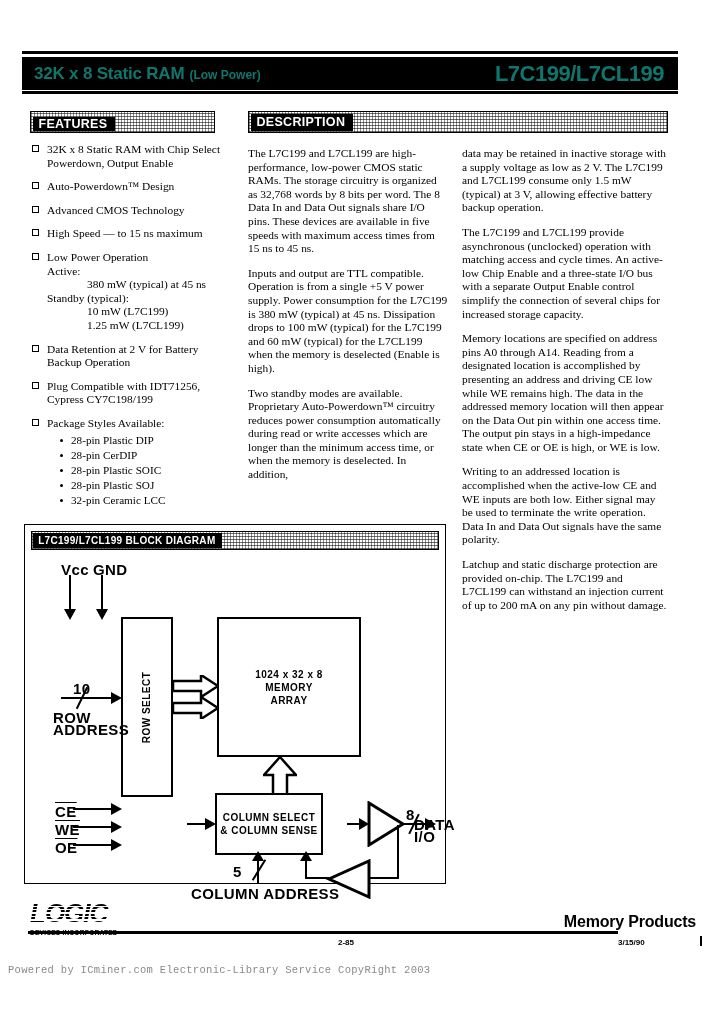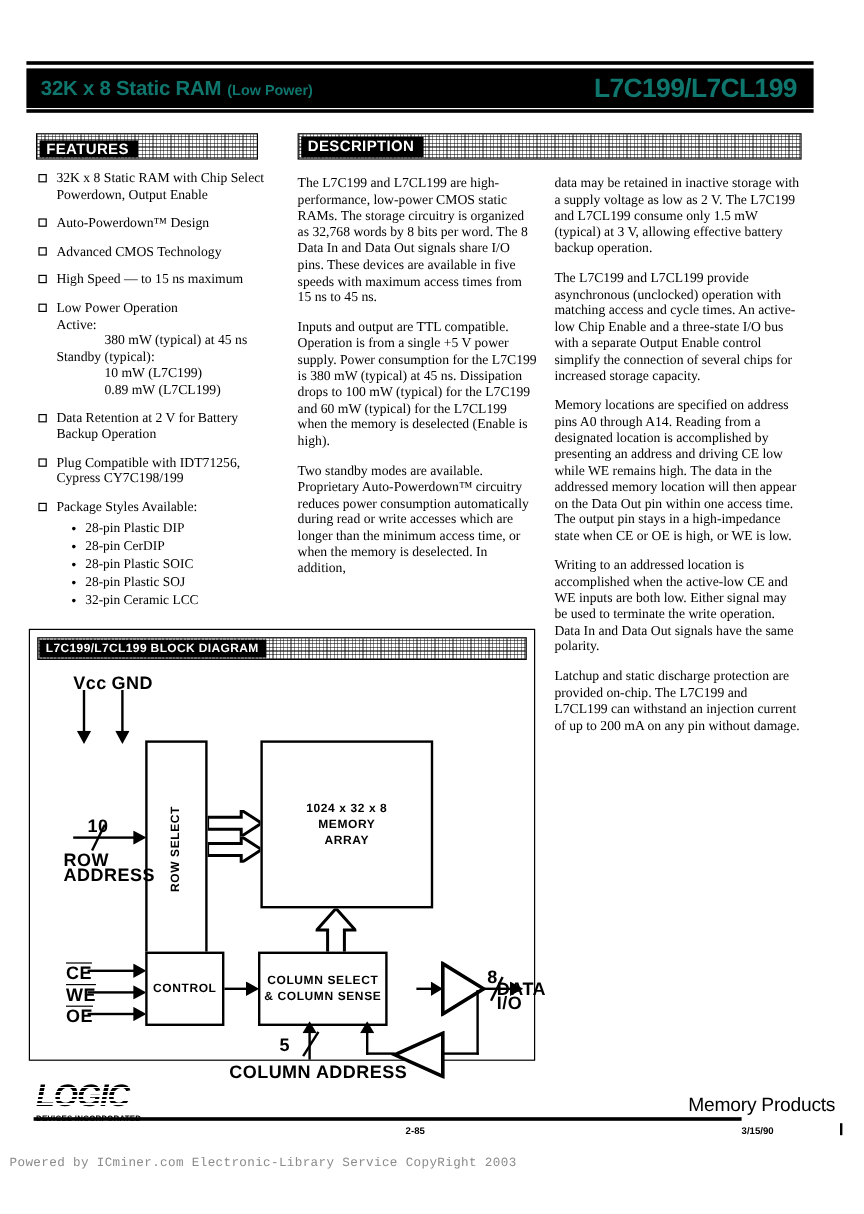--- a/index.html
+++ b/index.html
@@ -74,21 +74,21 @@
         font-family:"Liberation Sans",sans-serif;font-weight:bold;font-size:10px;line-height:13px;letter-spacing:0.5px;}
   .ln{position:absolute;background:#000;}
 
   
   #logo{position:absolute;left:30px;top:900px;width:110px;}
   .logo-word{font-family:"Liberation Sans",sans-serif;font-weight:bold;font-style:italic;font-size:26px;letter-spacing:-1px;line-height:26px;color:#000;
     background:repeating-linear-gradient(0deg,#000 0 2px,#fff 2px 3.4px);
     -webkit-background-clip:text;background-clip:text;color:transparent;}
   .logo-sub{font-family:"Liberation Sans",sans-serif;font-weight:bold;font-size:6.6px;letter-spacing:0.2px;margin-top:3px;}
   #footer-rule{position:absolute;left:28px;top:931px;width:590px;height:3px;background:#000;}
-  #footer-right{position:absolute;right:24px;top:913px;font-family:"Liberation Sans",sans-serif;font-weight:normal;font-size:16px;letter-spacing:-0.2px;}
+  #footer-right{position:absolute;right:24px;top:913px;font-family:"Liberation Sans",sans-serif;font-weight:bold;font-size:16px;letter-spacing:-0.2px;}
   #page-num{position:absolute;left:338px;top:938px;font-family:"Liberation Sans",sans-serif;font-weight:bold;font-size:8px;}
   #doc-date{position:absolute;left:618px;top:938px;font-family:"Liberation Sans",sans-serif;font-weight:bold;font-size:8px;}
   #tick-mark{position:absolute;left:700px;top:936px;width:2px;height:10px;background:#000;}
   #powered{position:absolute;left:8px;top:964px;font-family:"Liberation Mono",monospace;font-size:10.5px;color:#8a8a8a;letter-spacing:0.3px;}
 </style>
 </head>
 <body>
 
 <div class="page">
 
@@ -131,21 +131,21 @@
       <span>High Speed — to 15 ns maximum</span>
     </div>
 
     <div class="feat-item">
       <span class="sq"></span>
       <span>Low Power Operation</span>
       <span class="feat-sub">Active:</span>
       <span class="feat-indent">380 mW (typical) at 45 ns</span>
       <span class="feat-sub">Standby (typical):</span>
       <span class="feat-indent">10 mW (L7C199)</span>
-      <span class="feat-indent">0.89 mW (L7CL199)</span>
+      <span class="feat-indent">1.25 mW (L7CL199)</span>
     </div>
 
     <div class="feat-item">
       <span class="sq"></span>
       <span>Data Retention at 2 V for Battery Backup Operation</span>
     </div>
 
     <div class="feat-item">
       <span class="sq"></span>
       <span>Plug Compatible with IDT71256, Cypress CY7C198/199</span>
@@ -235,21 +235,20 @@
     <svg style="position:absolute;left:86px;top:296px;" width="11" height="12">
         <polygon points="11,6 0,0 0,12" fill="#000"></polygon>
       </svg>
 
     <div class="dg" style="left:30px;top:314px;"><span class="ovl">OE</span></div>
     <div class="ln" style="left:48px;top:319px;width:42px;height:2px;"></div>
     <svg style="position:absolute;left:86px;top:314px;" width="11" height="12">
         <polygon points="11,6 0,0 0,12" fill="#000"></polygon>
       </svg>
 
-    <div class="dbox" style="left:96px;top:268px;width:66px;height:62px;">CONTROL</div>
 
     <div class="ln" style="left:162px;top:298px;width:22px;height:2px;"></div>
     <svg style="position:absolute;left:180px;top:293px;" width="11" height="12">
         <polygon points="11,6 0,0 0,12" fill="#000"></polygon>
       </svg>
 
     <div class="dbox" style="left:190px;top:268px;width:108px;height:62px;flex-direction:column;">
       <span>COLUMN SELECT</span>
       <span>&amp; COLUMN SENSE</span>
     </div>

